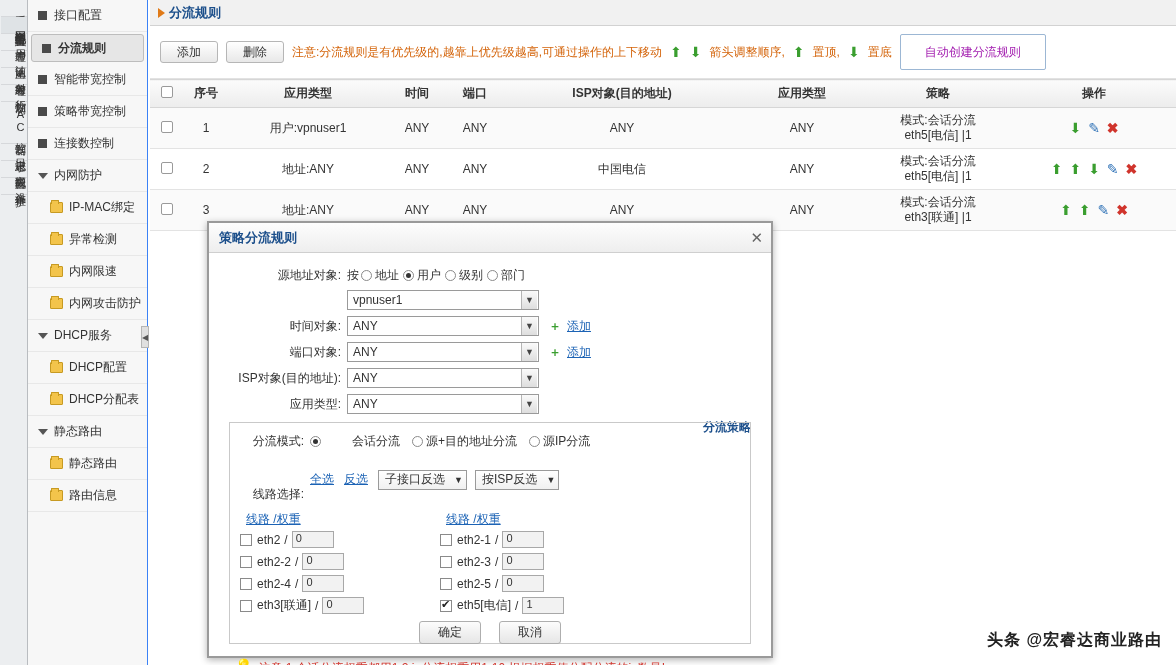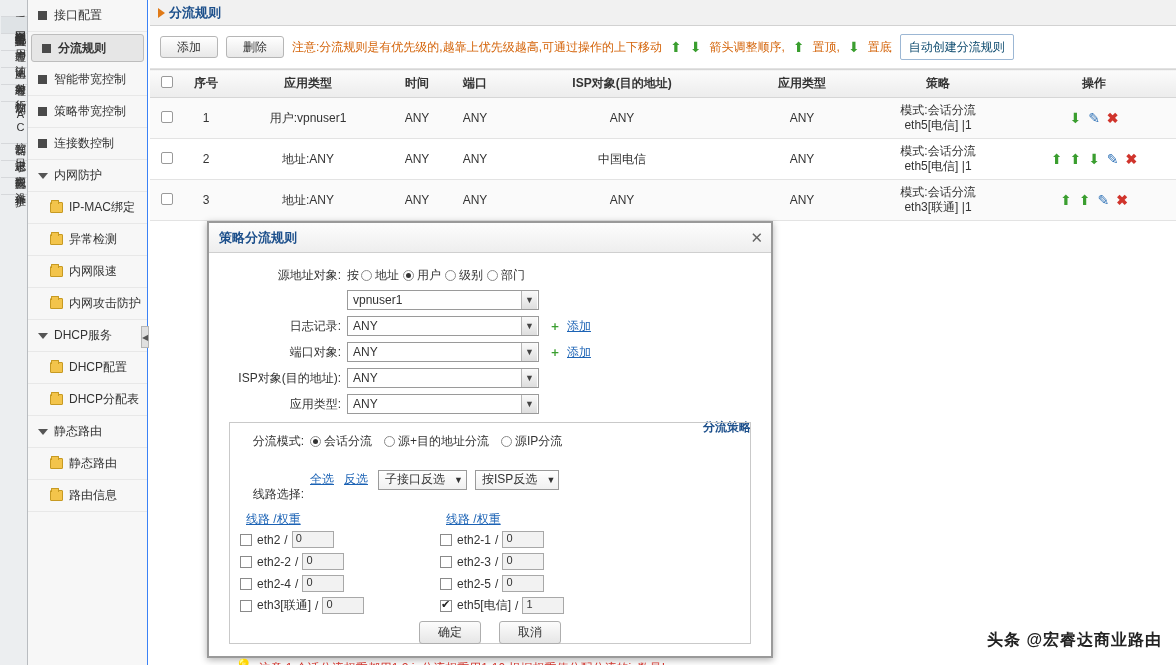--- a/index.html
+++ b/index.html
@@ -116,22 +116,22 @@
     min-width: 58px; height: 22px; padding: 0 10px;
     background: linear-gradient(#ffffff,#e8e8e8);
     border: 1px solid #b6b6b6; border-radius: 3px;
     font-size: 12px; color: #333; cursor: pointer;
     display: inline-flex; align-items: center; justify-content: center;
   }
   .notice { color: #d4640a; font-size: 12px; white-space: nowrap; }
   .arrow-up { color: #3a9e2f; font-size: 14px; }
   .arrow-dn { color: #3a9e2f; font-size: 14px; }
   .btn-auto {
-    height: 26px; padding: 0 8px; border: 1px solid #9cb7d4;
-    background: #fff; color: #0c4a6e; font-size: 12px; border-radius: 2px;
+    height: 36px; padding: 0 24px; border: 1px solid #9cb7d4;
+    background: #fff; color: #a21caf; font-size: 12px; border-radius: 2px;
     display: inline-flex; align-items: center; cursor: pointer;
   }
 
   table.grid { width: 100%; border-collapse: collapse; }
   table.grid th {
     background: linear-gradient(#fbfbfb,#ececec);
     border-top: 1px solid #d6d6d6; border-bottom: 1px solid #d6d6d6;
     height: 28px; font-size: 12px; font-weight: bold; color: #333;
   }
   table.grid td {
@@ -464,21 +464,21 @@
 
       <div class="frow">
         <div class="flabel"></div>
         <div class="sel">
           <span>vpnuser1</span>
           <span class="cap">▼</span>
         </div>
       </div>
 
       <div class="frow">
-        <div class="flabel">日志记录:</div>
+        <div class="flabel">时间对象:</div>
         <div class="sel">
           <span>ANY</span>
           <span class="cap">▼</span>
         </div>
         <span class="plus">＋</span>
         <span class="addlink">添加</span>
       </div>
 
       <div class="frow">
         <div class="flabel">端口对象:</div>
@@ -504,21 +504,21 @@
           <span>ANY</span>
           <span class="cap">▼</span>
         </div>
       </div>
 
       <div class="sectionlabel">分流策略</div>
 
       <div class="fieldset">
         <div class="frow">
           <div class="flabel" style="width:70px;">分流模式:</div>
-          <span id="mode-radios"><span class="radio" style="margin-right: 12px;">
+          <span id="mode-radios"><span class="radio" style="margin-right: 12px; gap: 28px;">
                 <span class="rdot on"></span>
                 <span>会话分流</span>
               </span><span class="radio" style="margin-right: 12px;">
                 <span class="rdot"></span>
                 <span>源+目的地址分流</span>
               </span><span class="radio" style="margin-right: 12px;">
                 <span class="rdot"></span>
                 <span>源IP分流</span>
               </span></span>
         </div>

